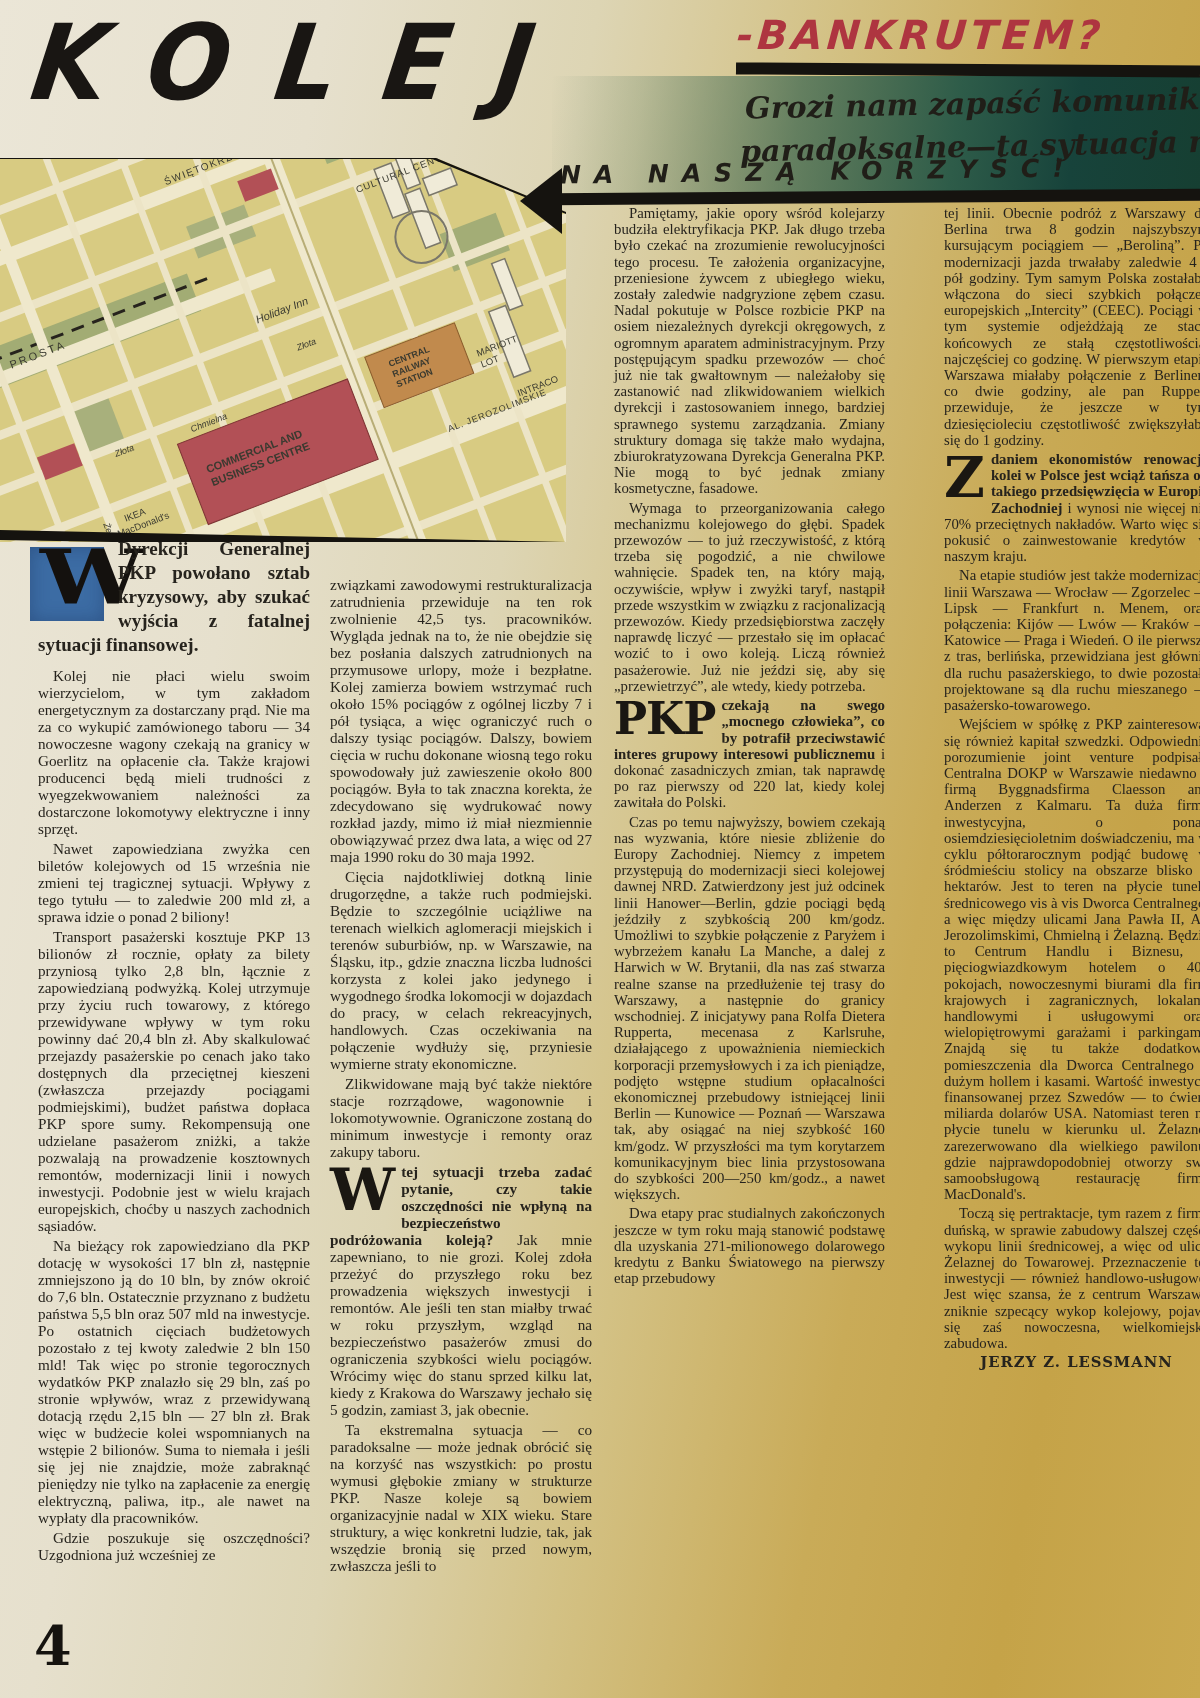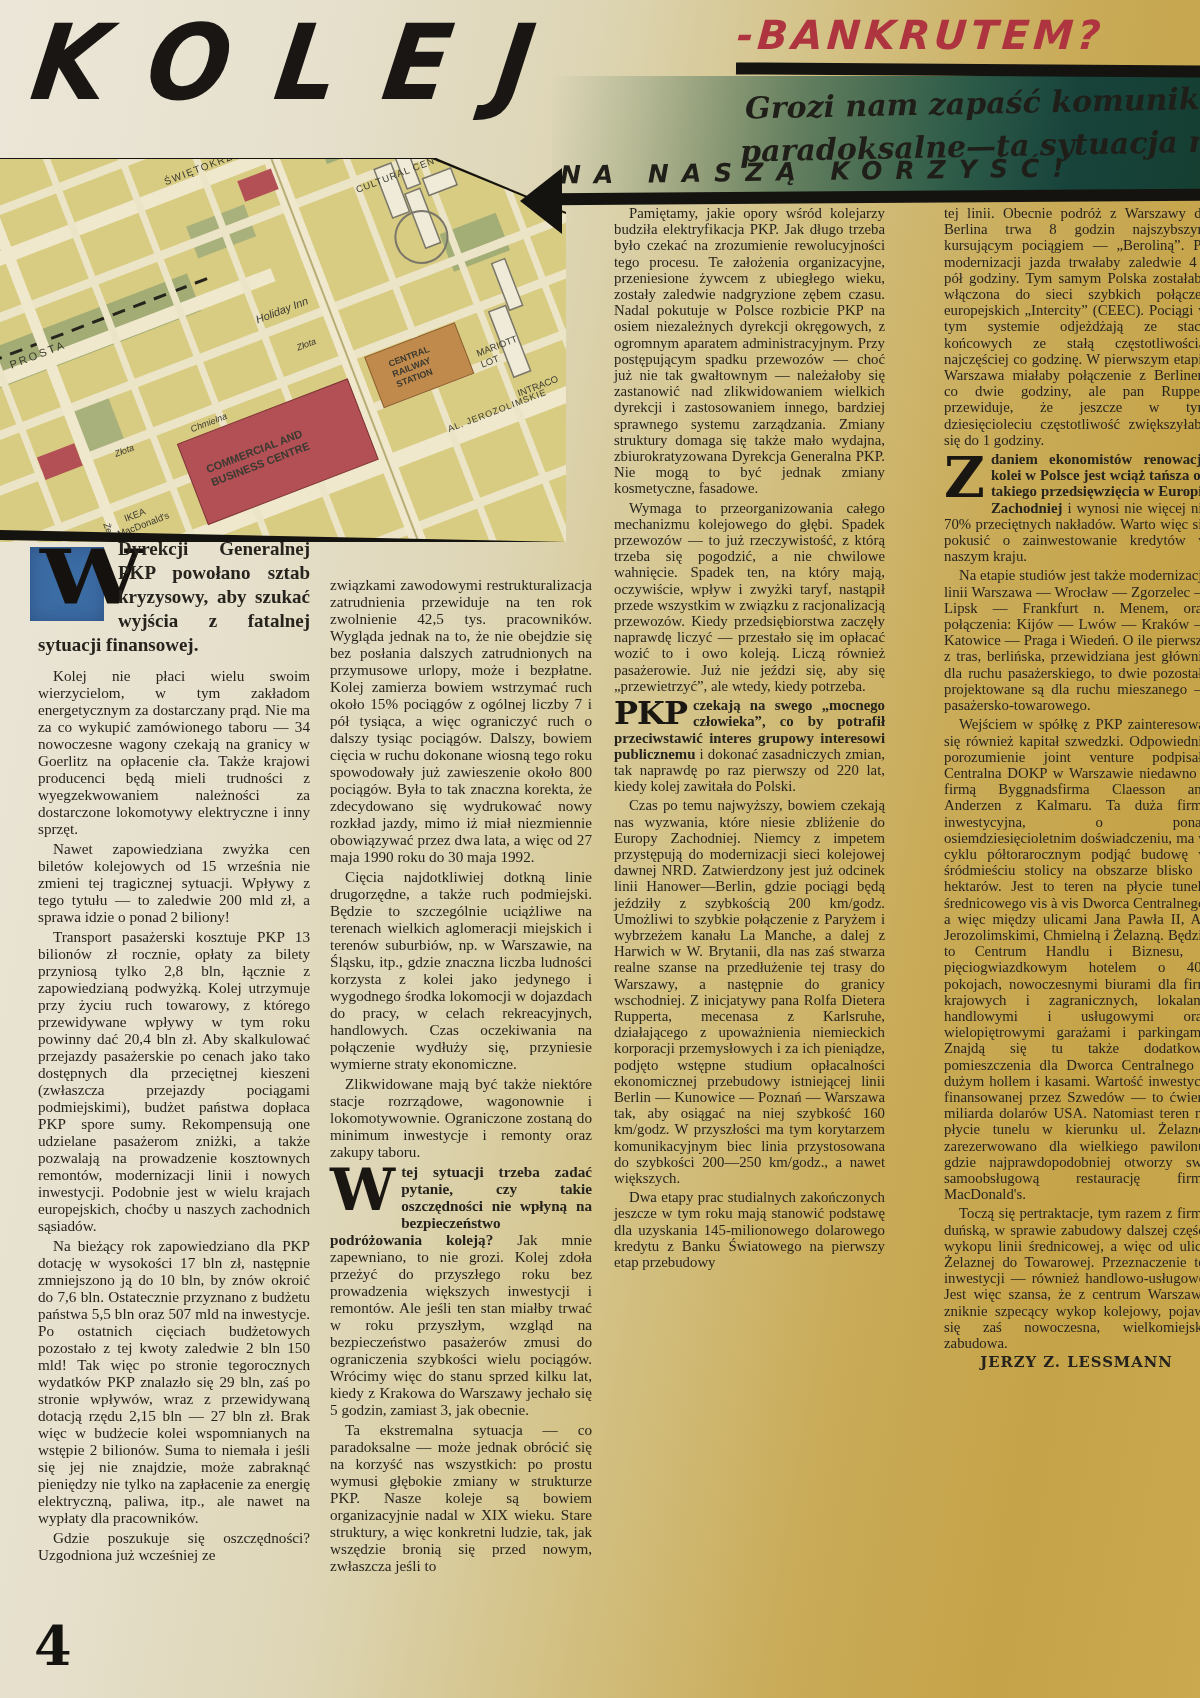--- a/index.html
+++ b/index.html
@@ -43,21 +43,21 @@
         margin-bottom:10px !important;}
   .lead-spacer{float:left;width:80px;height:74px;}
   .blue-square{left:30px;top:547px;width:74px;height:74px;background:#3c6ca4;
                box-shadow:inset 0 0 18px rgba(20,40,80,.35);}
   .dropW1{left:40px;top:540px;font-family:"DejaVu Serif",serif;font-weight:bold;font-size:74px;
           line-height:74px;color:#14110e;transform:scaleX(1.25);transform-origin:left;}
   .dcap{float:left;font-family:"DejaVu Serif",serif;font-weight:bold;color:#1a1712;
         line-height:.85;margin:3px 6px 0 0;text-indent:0;}
   .dcapW{font-size:58px;}
   .dcapZ{font-size:56px;}
-  .dcapPKP{font-size:32px;letter-spacing:-1px;}
+  .dcapPKP{font-size:44px;letter-spacing:-1px;}
   .bold-lead{font-weight:bold;}
 
   .author{margin-top:14px;font-family:"DejaVu Serif",serif;font-weight:bold;font-size:22px;
           letter-spacing:1px;text-indent:0 !important;text-align:center;white-space:nowrap;}
   .pageno{left:34px;top:1614px;font-family:"DejaVu Serif",serif;font-weight:bold;font-size:54px;color:#15130f;}
 
   svg text{font-family:"Liberation Sans",sans-serif;fill:#3a3a30;}
 </style>
 </head>
 <body>
@@ -185,21 +185,21 @@
 </div>
 
 <div id="col3" class="col c34">
   <p>Pamiętamy, jakie opory wśród kolejarzy budziła elektryfikacja PKP. Jak długo trzeba było czekać na zrozumienie rewolucyjności tego procesu. Te założenia organizacyjne, przeniesione żywcem z ubiegłego wieku, zostały zaledwie nadgryzione zębem czasu. Nadal pokutuje w Polsce rozbicie PKP na osiem niezależnych dyrekcji okręgowych, z ogromnym aparatem administracyjnym. Przy postępującym spadku przewozów — choć już nie tak gwałtownym — należałoby się zastanowić nad zlikwidowaniem wielkich dyrekcji i zastosowaniem innego, bardziej sprawnego systemu zarządzania. Zmiany struktury domaga się także mało wydajna, zbiurokratyzowana Dyrekcja Generalna PKP. Nie mogą to być jednak zmiany kosmetyczne, fasadowe.</p>
   <p>Wymaga to przeorganizowania całego mechanizmu kolejowego do głębi. Spadek przewozów — to już rzeczywistość, z którą trzeba się pogodzić, a nie chwilowe wahnięcie. Spadek ten, na który mają, oczywiście, wpływ i zwyżki taryf, nastąpił przede wszystkim w związku z racjonalizacją przewozów. Kiedy przedsiębiorstwa zaczęły naprawdę liczyć — przestało się im opłacać wozić to i owo koleją. Liczą również pasażerowie. Już nie jeździ się, aby się „przewietrzyć”, ale wtedy, kiedy potrzeba.</p>
   <p class="noindent">
     <span class="dcap dcapPKP">PKP</span><span class="bold-lead">czekają na swego „mocnego człowieka”, co by potrafił przeciwstawić interes grupowy interesowi publicznemu</span>
     <span>i dokonać zasadniczych zmian, tak naprawdę po raz pierwszy od 220 lat, kiedy kolej zawitała do Polski.</span>
   </p>
   <p>Czas po temu najwyższy, bowiem czekają nas wyzwania, które niesie zbliżenie do Europy Zachodniej. Niemcy z impetem przystępują do modernizacji sieci kolejowej dawnej NRD. Zatwierdzony jest już odcinek linii Hanower—Berlin, gdzie pociągi będą jeździły z szybkością 200 km/godz. Umożliwi to szybkie połączenie z Paryżem i wybrzeżem kanału La Manche, a dalej z Harwich w W. Brytanii, dla nas zaś stwarza realne szanse na przedłużenie tej trasy do Warszawy, a następnie do granicy wschodniej. Z inicjatywy pana Rolfa Dietera Rupperta, mecenasa z Karlsruhe, działającego z upoważnienia niemieckich korporacji przemysłowych i za ich pieniądze, podjęto wstępne studium opłacalności ekonomicznej przebudowy istniejącej linii Berlin — Kunowice — Poznań — Warszawa tak, aby osiągać na niej szybkość 160 km/godz. W przyszłości ma tym korytarzem komunikacyjnym biec linia przystosowana do szybkości 200—250 km/godz., a nawet większych.</p>
-  <p>Dwa etapy prac studialnych zakończonych jeszcze w tym roku mają stanowić podstawę dla uzyskania 145-milionowego dolarowego kredytu z Banku Światowego na pierwszy etap przebudowy</p>
+  <p>Dwa etapy prac studialnych zakończonych jeszcze w tym roku mają stanowić podstawę dla uzyskania 271-milionowego dolarowego kredytu z Banku Światowego na pierwszy etap przebudowy</p>
 </div>
 
 <div id="col4" class="col c34">
   <p class="noindent">tej linii. Obecnie podróż z Warszawy do Berlina trwa 8 godzin najszybszym kursującym pociągiem — „Beroliną”. Po modernizacji jazda trwałaby zaledwie 4 i pół godziny. Tym samym Polska zostałaby włączona do sieci szybkich połączeń europejskich „Intercity” (CEEC). Pociągi w tym systemie odjeżdżają ze stacji końcowych ze stałą częstotliwością, najczęściej co godzinę. W pierwszym etapie Warszawa miałaby połączenie z Berlinem co dwie godziny, ale pan Ruppert przewiduje, że jeszcze w tym dziesięcioleciu częstotliwość zwiększyłaby się do 1 godziny.</p>
   <p class="noindent">
     <span class="dcap dcapZ">Z</span><span class="bold-lead">daniem ekonomistów renowacja kolei w Polsce jest wciąż tańsza od takiego przedsięwzięcia w Europie Zachodniej</span>
     <span>i wynosi nie więcej niż 70% przeciętnych nakładów. Warto więc się pokusić o zainwestowanie kredytów w naszym kraju.</span>
   </p>
   <p>Na etapie studiów jest także modernizacja linii Warszawa — Wrocław — Zgorzelec — Lipsk — Frankfurt n. Menem, oraz połączenia: Kijów — Lwów — Kraków — Katowice — Praga i Wiedeń. O ile pierwsza z tras, berlińska, przewidziana jest głównie dla ruchu pasażerskiego, to dwie pozostałe projektowane są dla ruchu mieszanego — pasażersko-towarowego.</p>
   <p>Wejściem w spółkę z PKP zainteresował się również kapitał szwedzki. Odpowiednie porozumienie joint venture podpisała Centralna DOKP w Warszawie niedawno z firmą Byggnadsfirma Claesson and Anderzen z Kalmaru. Ta duża firma inwestycyjna, o ponad osiemdziesięcioletnim doświadczeniu, ma w cyklu półtorarocznym podjąć budowę w śródmieściu stolicy na obszarze blisko 4 hektarów. Jest to teren na płycie tunelu średnicowego vis à vis Dworca Centralnego, a więc między ulicami Jana Pawła II, Al. Jerozolimskimi, Chmielną i Żelazną. Będzie to Centrum Handlu i Biznesu, z pięciogwiazdkowym hotelem o 400 pokojach, nowoczesnymi biurami dla firm krajowych i zagranicznych, lokalami handlowymi i usługowymi oraz wielopiętrowymi garażami i parkingami. Znajdą się tu także dodatkowe pomieszczenia dla Dworca Centralnego z dużym hollem i kasami. Wartość inwestycji finansowanej przez Szwedów — to ćwierć miliarda dolarów USA. Natomiast teren na płycie tunelu w kierunku ul. Żelaznej zarezerwowano dla wielkiego pawilonu, gdzie najprawdopodobniej otworzy swą samoobsługową restaurację firma MacDonald's.</p>

